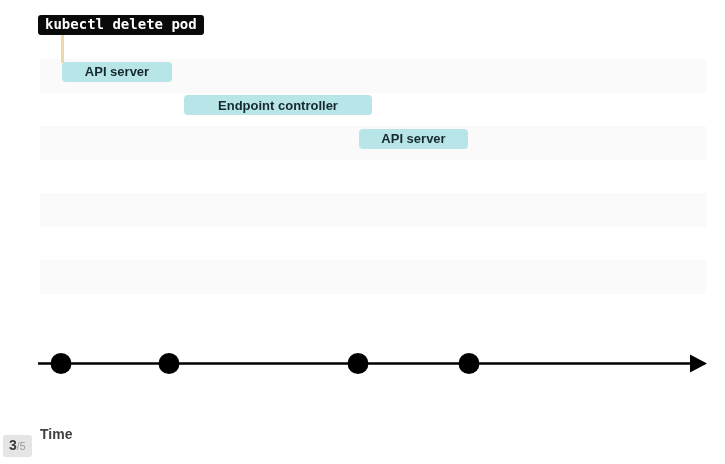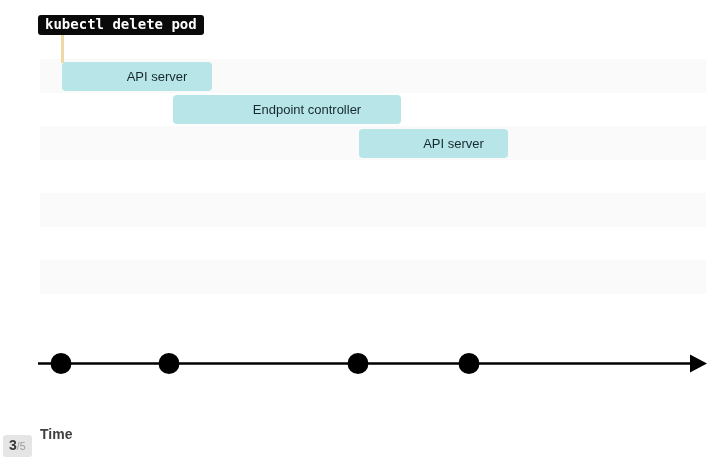--- a/index.html
+++ b/index.html
@@ -35,32 +35,31 @@
   .lane {
     position: absolute;
     left: 40px;
     width: 666px;
     height: 33.5px;
     z-index: 0;
   }
   .lane.shaded { background: var(--lane-gray, #fafafa); }
   .step-box {
     position: absolute;
-    height: 29px;
+    height: 20px;
     background: var(--teal, #b8e6e8);
     border-radius: 4px;
     display: flex;
     align-items: center;
     justify-content: center;
     font-size: 13px;
-    font-weight: 400;
+    font-weight: 700;
     color: var(--box-text, #15292e);
     z-index: 2;
     white-space: nowrap;
-    padding-left: 40px;
   }
   svg.timeline-axis {
     position: absolute;
     left: 0; top: 0;
     width: 725px; height: 464px;
     z-index: 3;
     pointer-events: none;
   }
   .time-label {
     position: absolute;
@@ -109,21 +108,21 @@
       <div class="lane" style="top: 92.5px;"></div>
       <div class="lane shaded" style="top: 126px;"></div>
       <div class="lane" style="top: 159.5px;"></div>
       <div class="lane shaded" style="top: 193px;"></div>
       <div class="lane" style="top: 226.5px;"></div>
       <div class="lane shaded" style="top: 260px;"></div>
     </div>
 
   <div id="boxes">
       <div class="step-box" style="left: 62px; width: 110px; top: 61.5px;">API server</div>
-      <div class="step-box" style="left: 173px; width: 188px; top: 95px;">Endpoint controller</div>
+      <div class="step-box" style="left: 184px; width: 188px; top: 95px;">Endpoint controller</div>
       <div class="step-box" style="left: 359px; width: 109px; top: 128.5px;">API server</div>
     </div>
 
   <svg class="timeline-axis" id="axis-svg" viewBox="0 0 725 464">
       <line x1="38" y1="363.5" x2="692" y2="363.5" stroke="#000000" stroke-width="2.5"></line>
       <polygon points="690,354.5 707,363.5 690,372.5" fill="#000000"></polygon>
       <circle cx="61" cy="363.5" r="10.5" fill="#000000"></circle>
       <circle cx="169" cy="363.5" r="10.5" fill="#000000"></circle>
       <circle cx="358" cy="363.5" r="10.5" fill="#000000"></circle>
       <circle cx="469" cy="363.5" r="10.5" fill="#000000"></circle>

